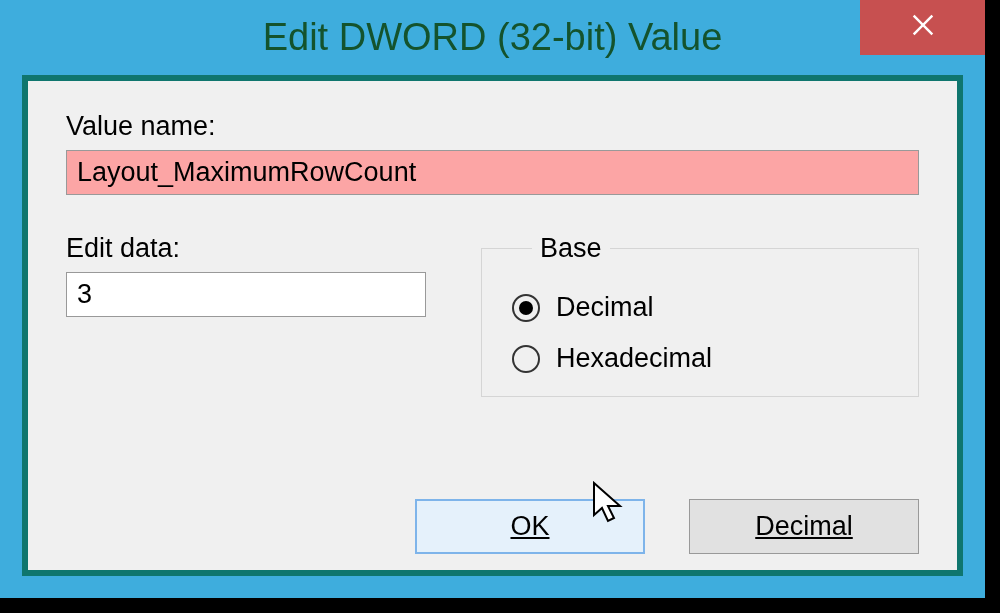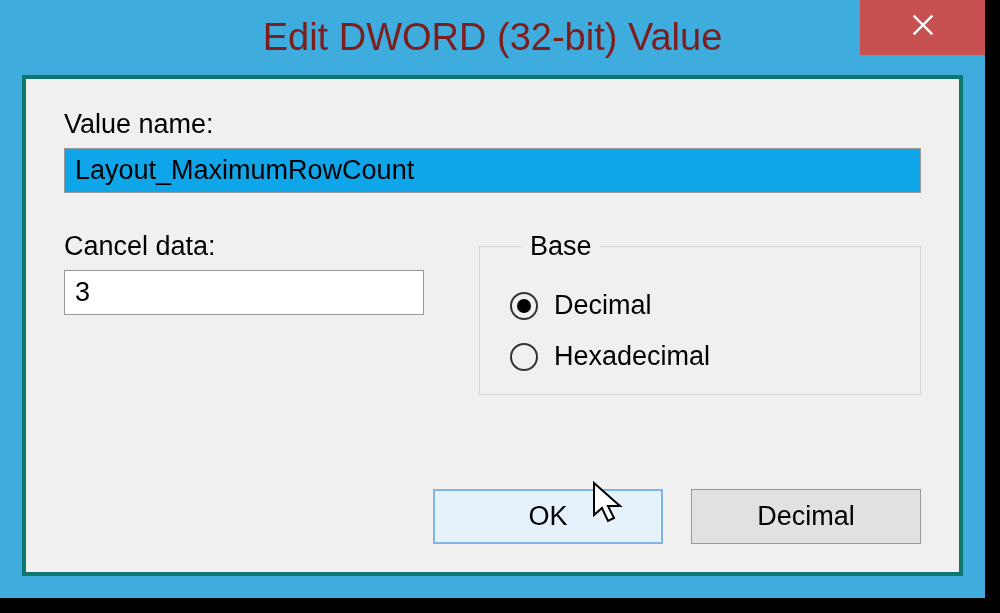--- a/index.html
+++ b/index.html
@@ -32,21 +32,21 @@
       height: 75px;
       display: flex;
       align-items: center;
       justify-content: center;
       position: relative;
       background: #3eaddd;
     }
 
     .titlebar-title {
       font-size: 38px;
-      color: #7f1d1d;
+      color: #14532d;
       text-align: left;
       font-weight: 400;
     }
 
     .close-btn {
       position: absolute;
       top: 0;
       right: 0;
       width: 125px;
       height: 55px;
@@ -62,41 +62,41 @@
       height: 28px;
     }
 
     .client {
       position: absolute;
       left: 22px;
       right: 22px;
       top: 75px;
       bottom: 22px;
       background: #f0f0f0;
-      border: 4px solid #0f766e;
+      border: 6px solid #0f766e;
       padding: 30px 38px 28px 38px;
     }
 
     .field-label {
       font-size: 27px;
       margin-bottom: 8px;
     }
 
     .textbox {
       width: 100%;
       background: #fff;
       border: 1px solid #999;
       padding: 6px 10px;
       font-size: 27px;
       font-family: inherit;
       outline: none;
     }
 
     .textbox.readonly {
-      background: #0ea5e9;
+      background: #fca5a5;
     }
 
     .row-middle {
       display: flex;
       gap: 10px;
       margin-top: 38px;
       align-items: flex-start;
     }
 
     .col-left {
@@ -111,21 +111,21 @@
     .fieldset {
       border: 1px solid #d5d5d5;
       padding: 28px 30px 22px 30px;
       margin-top: 0;
       margin-left: 45px;
     }
 
     .legend {
       font-size: 27px;
       padding: 0 8px;
-      margin-left: 12px;
+      margin-left: 20px;
       background: #f0f0f0;
     }
 
     .radio-row {
       display: flex;
       align-items: center;
       margin-bottom: 20px;
       cursor: pointer;
     }
 
@@ -151,23 +151,24 @@
       border-radius: 50%;
     }
 
     .radio-label {
       font-size: 27px;
     }
 
     .button-row {
       position: absolute;
       right: 38px;
-      bottom: 28px;
-      display: flex;
-      gap: 28px;
+      bottom: 16px;
+      display: flex;
+      gap: 44px;
+      text-decoration: underline;
     }
 
     .btn {
       width: 230px;
       height: 55px;
       border: 1px solid #999;
       background: #e1e1e1;
       font-size: 27px;
       font-family: inherit;
       display: flex;
@@ -206,21 +207,21 @@
     </div>
   </div>
 
   <div class="client">
 
     <div class="field-label">Value name:</div>
     <input class="textbox readonly" type="text" readonly="" value="Layout_MaximumRowCount" style="">
 
     <div class="row-middle">
       <div class="col-left">
-        <div class="field-label">Cancel data:</div>
+        <div class="field-label">Edit data:</div>
         <input class="textbox" type="text" value="3" style="">
       </div>
 
       <div class="col-right">
         <fieldset class="fieldset">
           <legend class="legend">Base</legend>
 
           <div class="radio-row">
             <span class="radio-circle">
               <span class="radio-dot"></span>

